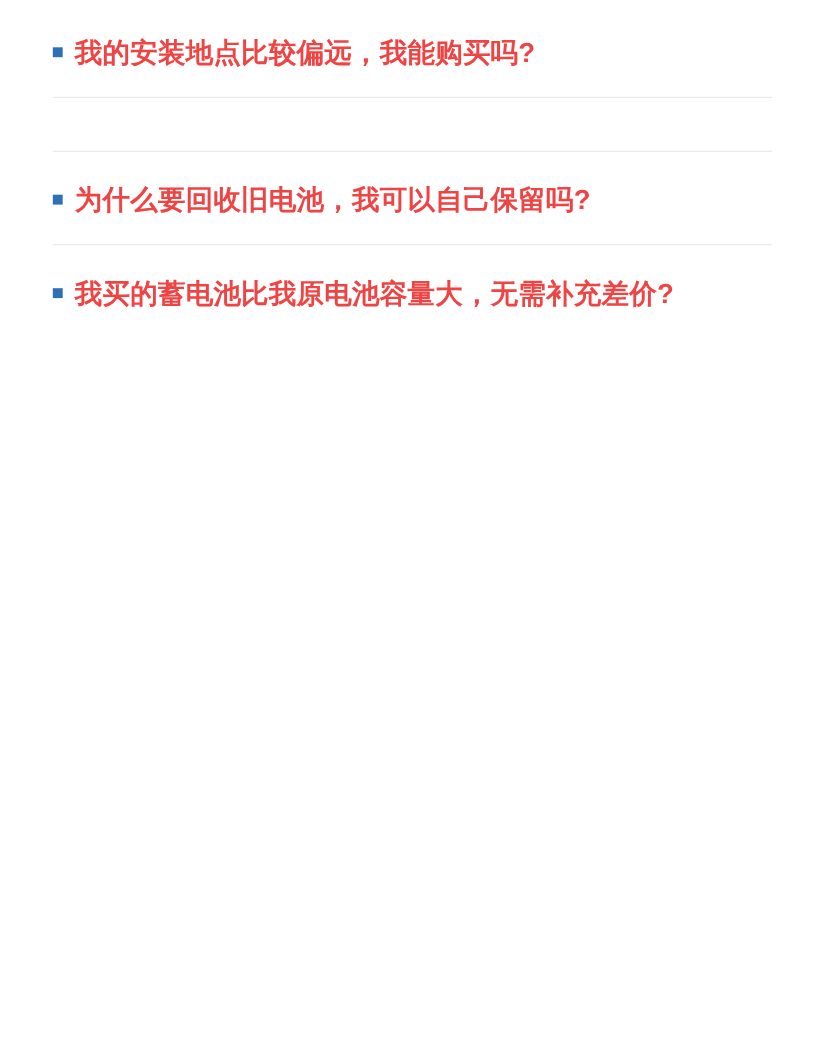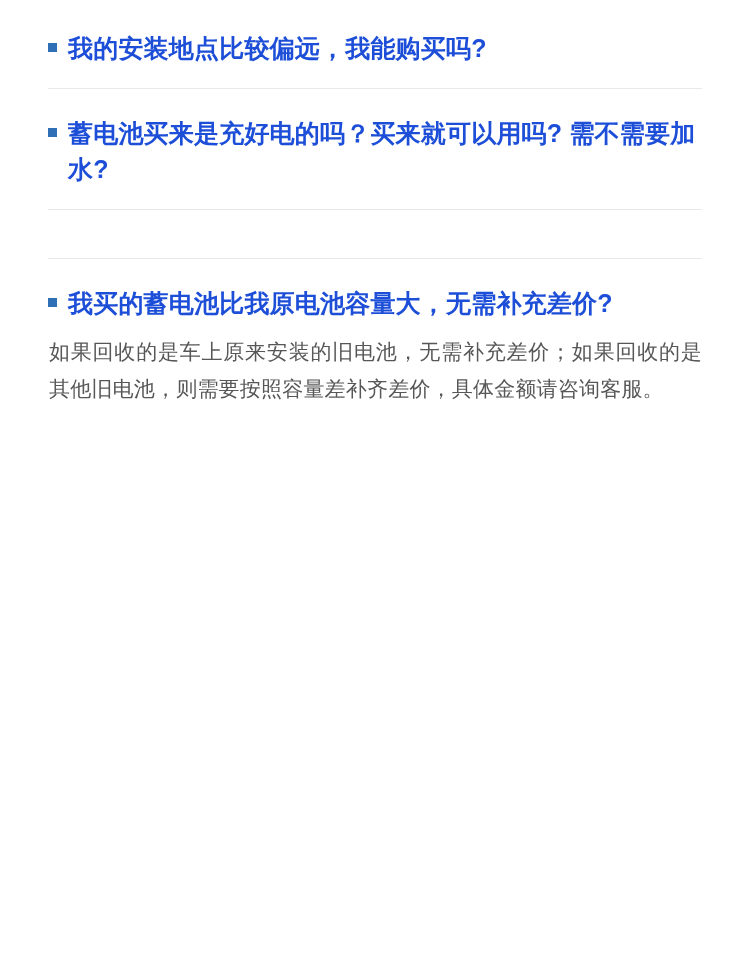--- a/index.html
+++ b/index.html
@@ -45,21 +45,21 @@
   }
   .bullet {
     flex: 0 0 auto;
     width: 9px;
     height: 9px;
     background: #2f6fb5;
     margin-top: 13px;
     margin-right: 11px;
   }
   .question {
-    color: #1d4ed8;
+    color: #ef4444;
     font-size: 25px;
     font-weight: bold;
     line-height: 36px;
     letter-spacing: 0.2px;
     flex: 1 1 auto;
   }
   .answer {
     color: #575757;
     font-size: 21px;
     line-height: 37px;
@@ -80,32 +80,31 @@
   <div class="faq-list">
 
     <div class="faq-item">
       <div class="q-row">
         <span class="bullet"></span>
         <div class="question">我的安装地点比较偏远，我能购买吗?</div>
       </div>
     </div>
 
     <div class="faq-item">
-      <div class="q-row">
-        <span class="bullet"></span>
-        <div class="question">蓄电池买来是充好电的吗？买来就可以用吗? 需不需要加水?</div>
-      </div>
     </div>
 
     <div class="faq-item">
+      <div class="q-row">
+        <span class="bullet"></span>
+        <div class="question">为什么要回收旧电池，我可以自己保留吗?</div>
+      </div>
     </div>
 
     <div class="faq-item">
       <div class="q-row">
         <span class="bullet"></span>
         <div class="question">我买的蓄电池比我原电池容量大，无需补充差价?</div>
       </div>
-      <div class="answer">如果回收的是车上原来安装的旧电池，无需补充差价；如果回收的是其他旧电池，则需要按照容量差补齐差价，具体金额请咨询客服。</div>
     </div>
 
   </div>
   <div class="bottom-spacer"></div>
 </div>
 
 </body></html>

